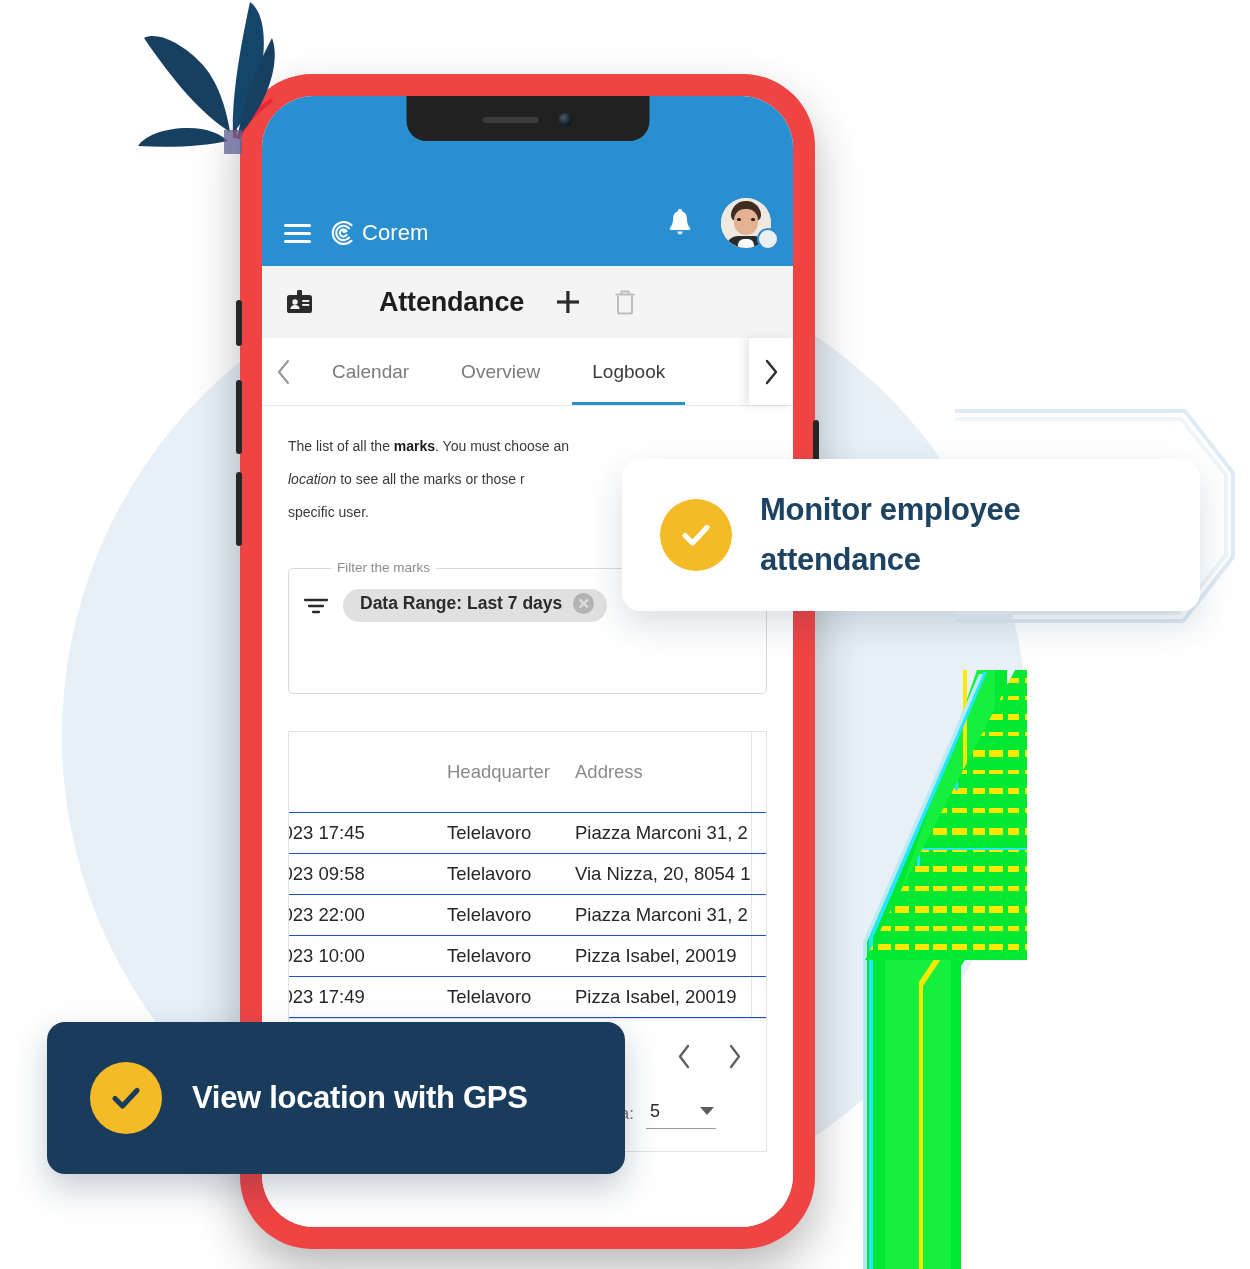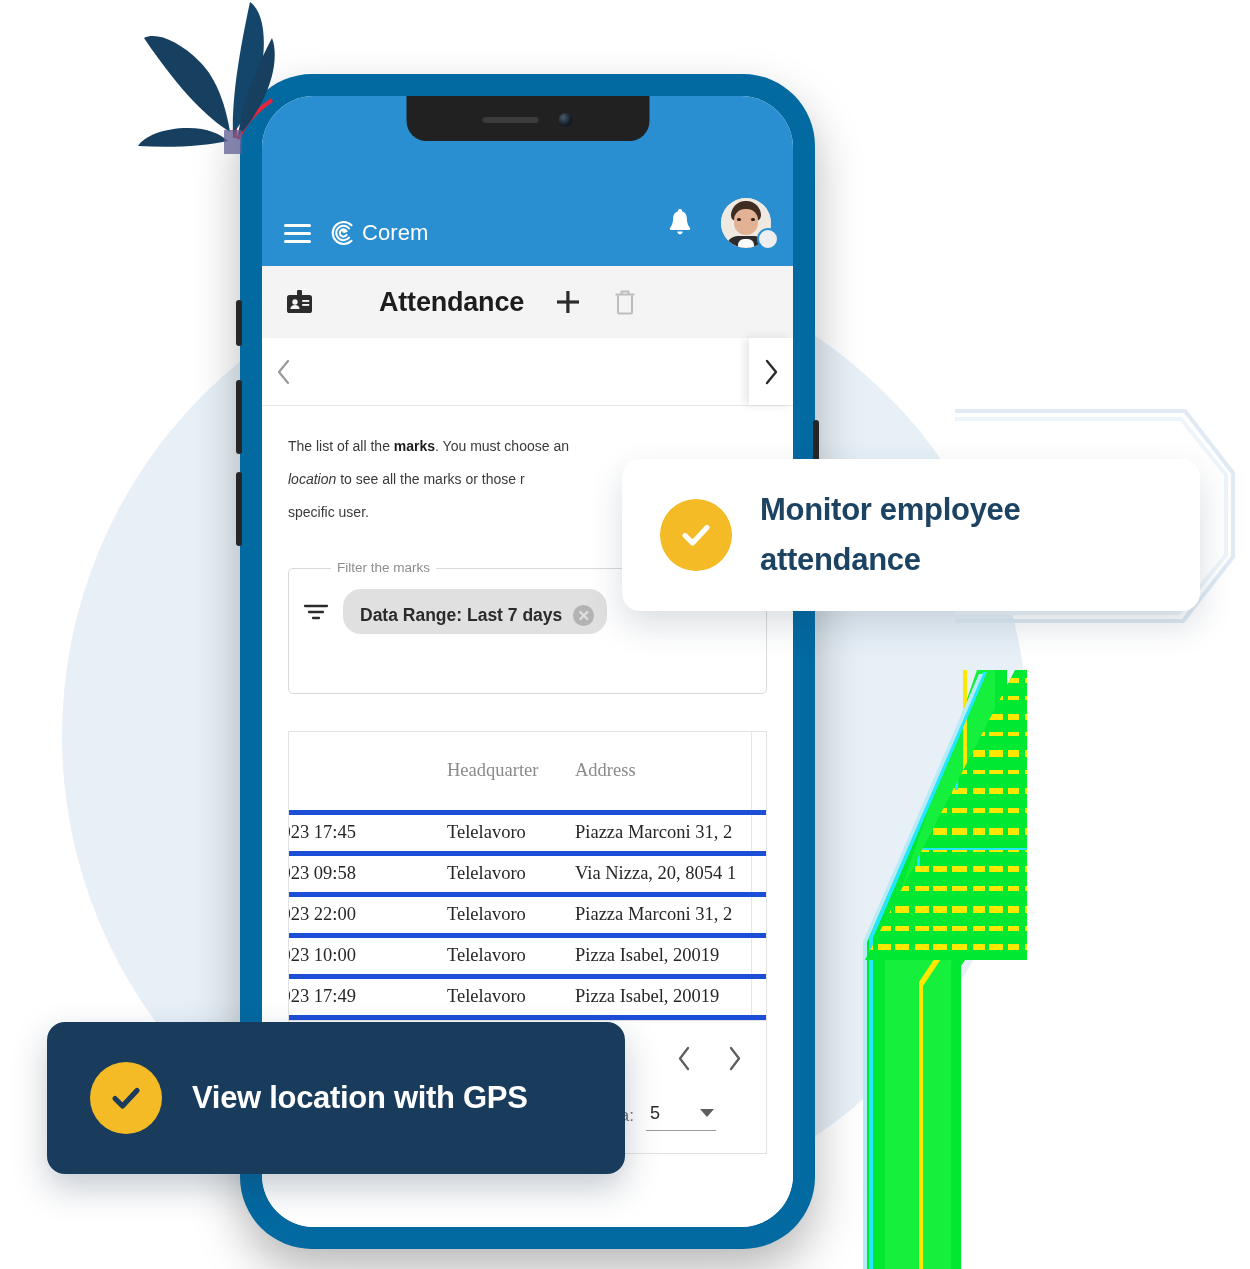--- a/index.html
+++ b/index.html
@@ -44,21 +44,21 @@
     left: 120px; top: -4px;
     width: 190px; height: 175px;
     z-index: 6;
   }
 
   
   .phone {
     position: absolute;
     left: 240px; top: 74px;
     width: 575px; height: 1175px;
-    background: #0369a1;
+    background: #ef4444;
     border-radius: 72px;
     box-shadow: 0 22px 48px rgba(0,0,0,0.28);
     z-index: 5;
     padding: 22px;
   }
   .phone-inner {
     position: relative;
     width: 100%; height: 100%;
     background: #ffffff;
     border-radius: 52px;
@@ -208,21 +208,21 @@
   .filter-legend {
     position: absolute; top: -9px; left: 42px;
     background: #fff; padding: 0 6px;
     font-size: 13.5px; color: #8d8d8d;
   }
   .filter-row { display: flex; align-items: center; gap: 14px; }
   .filter-icon { width: 26px; height: 22px; flex: 0 0 auto; }
   .chip {
     display: inline-flex; align-items: center; gap: 11px;
     background: #e0e0e0; border-radius: 18px;
-    padding: 16px 13px 8px 17px;
+    padding: 4px 13px 8px 17px;
     font-size: 17.5px; font-weight: bold; color: #2b2b2b;
     white-space: nowrap; cursor: pointer;
   }
   .chip-x {
     width: 21px; height: 21px; border-radius: 50%;
     background: #b3b3b3; color: #e0e0e0;
     display: flex; align-items: center; justify-content: center;
     font-size: 15px; line-height: 1; cursor: pointer;
   }
   .filter-placeholder {
@@ -232,24 +232,24 @@
 
   
   .table-wrap {
     margin: 37px 26px 0 26px;
     border: 1px solid #e2e2e2;
     background: #fff;
     overflow: hidden;
   }
   table.logbook { width: 100%; border-collapse: collapse; table-layout: fixed; }
   table.logbook th, table.logbook td {
-    border-bottom: 5px solid #1d4ed8;
+    border-bottom: 1px solid #1d4ed8;
     font-size: 18.5px; text-align: left;
     padding: 0 6px;
-    white-space: nowrap; overflow: hidden; font-family: Liberation Serif, serif;
+    white-space: nowrap; overflow: hidden;
   }
   table.logbook thead th { height: 80px; color: #8a8a8a; font-weight: normal; vertical-align: middle; }
   table.logbook tbody td { height: 41px; color: #262626; }
   .col-date { width: 152px; }
   .col-hq { width: 128px; }
   .col-addr { width: 182px; }
   .col-act { width: 98px; border-left: 1px solid #e6e6e6; text-align: center !important; padding: 0 !important; }
   .addr-link { color: #4c9ede; }
   .date-cell { position: relative; left: -28px; }
   .refresh-cell { text-align: center; }
@@ -485,20 +485,25 @@
             </g>
           </svg>
         </span>
       </div>
 
       <div class="tabs-row">
         <div class="tab-arrow">
           <svg width="18" height="28" viewBox="0 0 18 28" xmlns="http://www.w3.org/2000/svg">
             <path d="M13,3 L4,14 L13,25" fill="none" stroke="#9a9a9a" stroke-width="2.2" stroke-linecap="round" stroke-linejoin="round"></path>
           </svg>
+        </div>
+        <div class="tabs">
+          <div class="tab">Calendar</div>
+          <div class="tab">Overview</div>
+          <div class="tab active">Logbook</div>
         </div>
         <div class="tab-arrow right">
           <svg width="18" height="28" viewBox="0 0 18 28" xmlns="http://www.w3.org/2000/svg">
             <path d="M5,3 L14,14 L5,25" fill="none" stroke="#2c2c2c" stroke-width="2.4" stroke-linecap="round" stroke-linejoin="round"></path>
           </svg>
         </div>
       </div>
 
       <div class="content">
 

